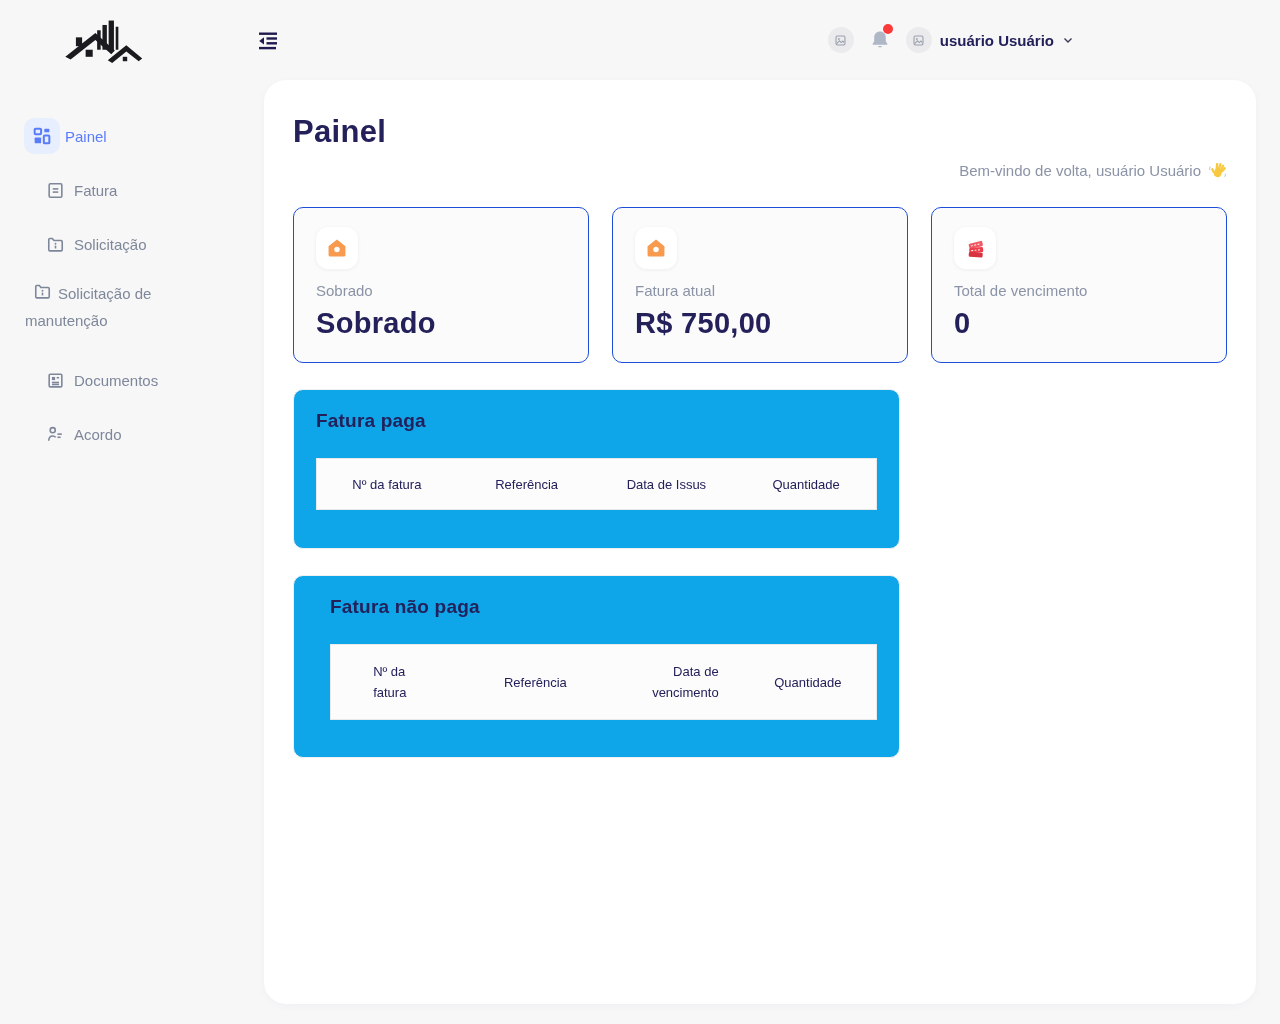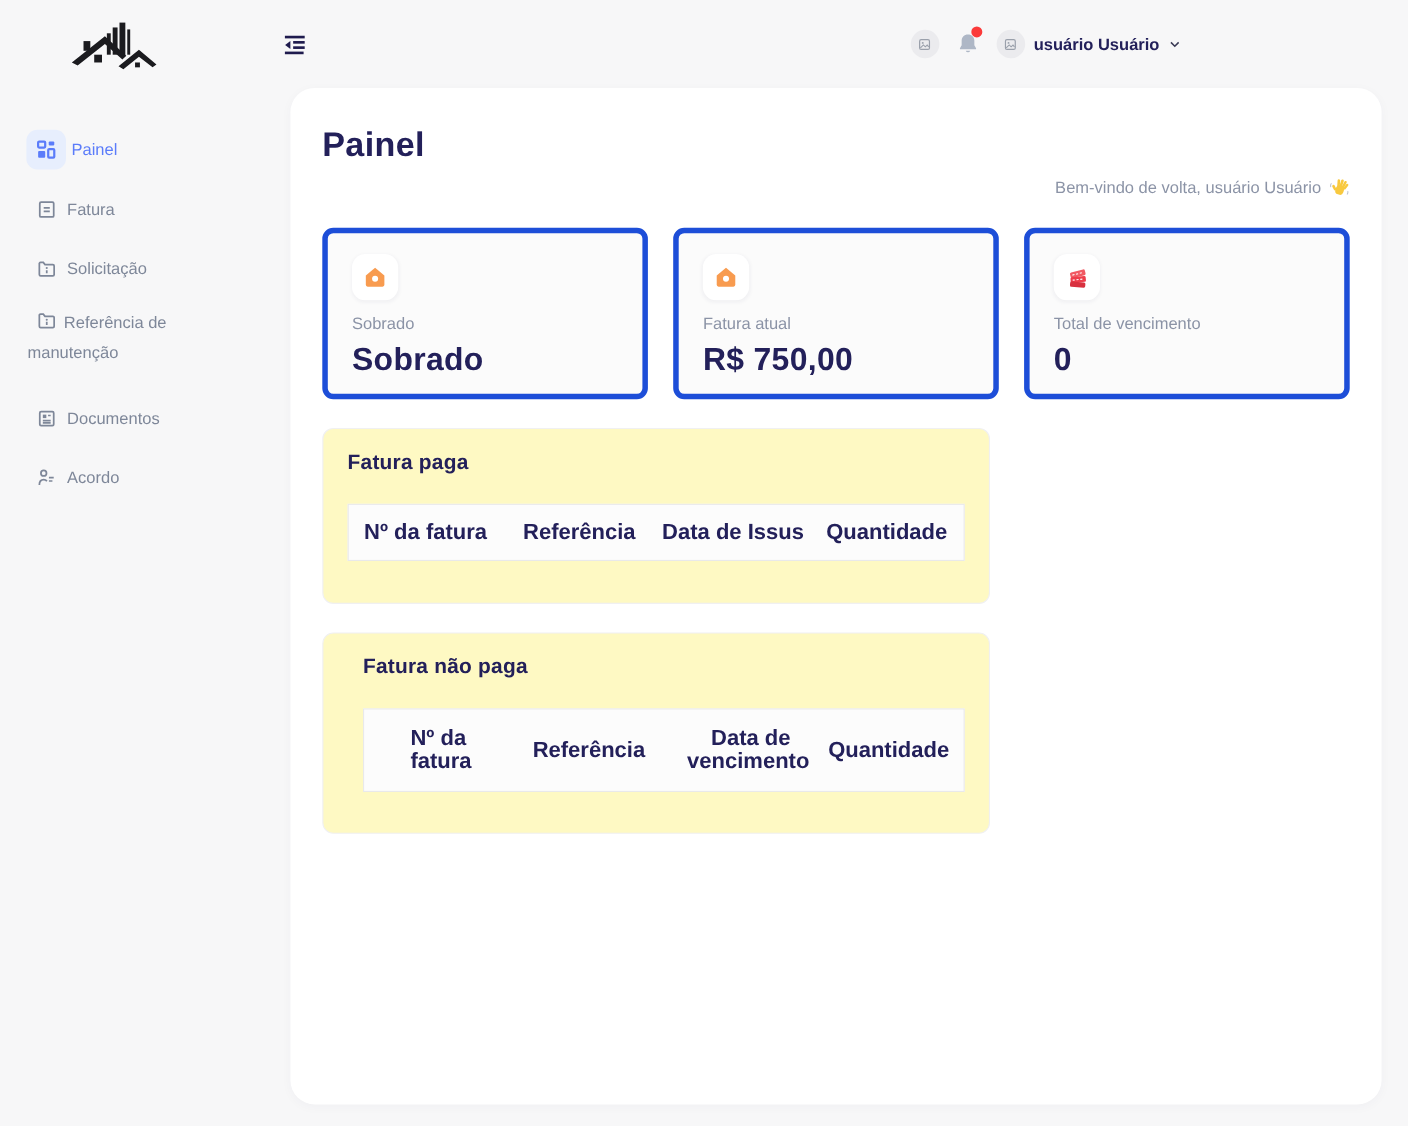--- a/index.html
+++ b/index.html
@@ -35,21 +35,21 @@
   }
   .user-group { display:flex; align-items:center; gap:8px; cursor:pointer; }
   .user-name { font-size:15px; font-weight:bold; color:#23205a; }
   .chev { width:12px; height:12px; }
 
   
   .sidebar { position:absolute; top:80px; left:0; width:264px; }
   .nav-list { list-style:none; padding-top:38px; }
   .nav-item {
     position:relative; display:flex; align-items:center;
-    min-height:36px; margin-bottom:18px; padding-left:33px; gap:9px;
+    min-height:36px; margin-bottom:18px; padding-left:46px; gap:9px;
     color:#7e8799; font-size:15px; font-weight:500; cursor:pointer;
   }
   .nav-item .nicon { width:19px; height:19px; flex:0 0 auto; }
   .nav-item.active { padding-left:24px; gap:5px; color:#5b7cfa; }
   .icon-tile {
     width:36px; height:36px; border-radius:10px; background:#e7eefd;
     display:flex; align-items:center; justify-content:center; flex:0 0 auto;
   }
   .nav-item.wrap2 { display:block; padding-left:25px; padding-right:30px; min-height:64px; }
   .nav-item.wrap2 .nicon { position:absolute; left:33px; top:2px; }
@@ -64,41 +64,41 @@
   }
   .page-title { font-size:31px; font-weight:bold; color:#23205a; letter-spacing:0.3px; }
   .welcome {
     margin-top:11px; font-size:15px; color:#8b93a6;
     display:flex; align-items:center; gap:7px;justify-content:flex-end;
   }
 
   .cards { display:flex; gap:23px; margin-top:27px; }
   .card {
     width:296px; height:156px; background:#fbfbfb;
-    border:5px solid #1d4ed8; border-radius:10px; padding:19px 22px;
+    border:1px solid #1d4ed8; border-radius:10px; padding:19px 22px;
   }
   .icon-box {
     width:42px; height:42px; background:#ffffff; border-radius:12px;
     box-shadow:0 1px 4px rgba(40,40,90,0.06);
     display:flex; align-items:center; justify-content:center;
   }
   .card-label { margin-top:13px; font-size:15px; color:#8b93a6; }
   .card-value { margin-top:8px; font-size:29px; font-weight:bold; color:#23205a; letter-spacing:0.3px; }
 
   .panel {
-    width:607px; background:#fef9c3; border:1px solid #f0f0f1;
+    width:607px; background:#0ea5e9; border:1px solid #f0f0f1;
     border-radius:10px; padding:20px 22px 38px; margin-top:26px;
   }
   .panel-title { font-size:19px; font-weight:bold; color:#23205a; letter-spacing:0.2px; }
   .thead-row {
     margin-top:26px; border:1px solid #e9e9ea; background:#fcfcfc;
     display:grid; grid-template-columns:repeat(4,1fr);
     align-items:center; justify-items:center; min-height:52px;
   }
-  .th { font-size:20px; font-weight:bold; color:#23205a; text-align:center; padding:6px 4px; }
+  .th { font-size:13px; font-weight:normal; color:#23205a; text-align:center; padding:6px 4px; }
   .panel.tall { padding-bottom:37px;padding-left:36px; }
   .panel.tall .thead-row { min-height:76px; }
   .panel.tall .th.narrow1 span { display:inline-block; max-width:52px; text-align:left; line-height:21px; }
   .panel.tall .th.narrow3 span { display:inline-block; max-width:94px; text-align:right; line-height:21px; }
 </style>
 </head>
 <body>
 
 <header class="topbar">
 
@@ -198,21 +198,21 @@
       </svg>
       <span>Solicitação</span>
     </li>
 
     <li class="nav-item wrap2">
       <svg class="nicon" viewBox="0 0 24 24">
         <path d="M3.5 6.5 V18.5 a1.5 1.5 0 0 0 1.5 1.5 h14 a1.5 1.5 0 0 0 1.5-1.5 V8.5 a1.5 1.5 0 0 0-1.5-1.5 h-9 l-2-2.5 h-3 a1.5 1.5 0 0 0-1.5 2z" fill="none" stroke="#7e8799" stroke-width="2"></path>
         <circle cx="12" cy="11" r="1.2" fill="#7e8799"></circle>
         <line x1="12" y1="13.4" x2="12" y2="17" stroke="#7e8799" stroke-width="2"></line>
       </svg>
-      <span class="wlabel">Referência de manutenção</span>
+      <span class="wlabel">Solicitação de manutenção</span>
     </li>
 
     <li class="nav-item">
       <svg class="nicon" viewBox="0 0 24 24">
         <rect x="4" y="4" width="16" height="16" rx="1.5" fill="none" stroke="#7e8799" stroke-width="2"></rect>
         <rect x="7.5" y="7.5" width="4" height="4" fill="#7e8799"></rect>
         <line x1="13.5" y1="8.5" x2="16.5" y2="8.5" stroke="#7e8799" stroke-width="2"></line>
         <line x1="7.5" y1="14.5" x2="16.5" y2="14.5" stroke="#7e8799" stroke-width="2"></line>
         <line x1="7.5" y1="17" x2="16.5" y2="17" stroke="#7e8799" stroke-width="2"></line>
       </svg>

